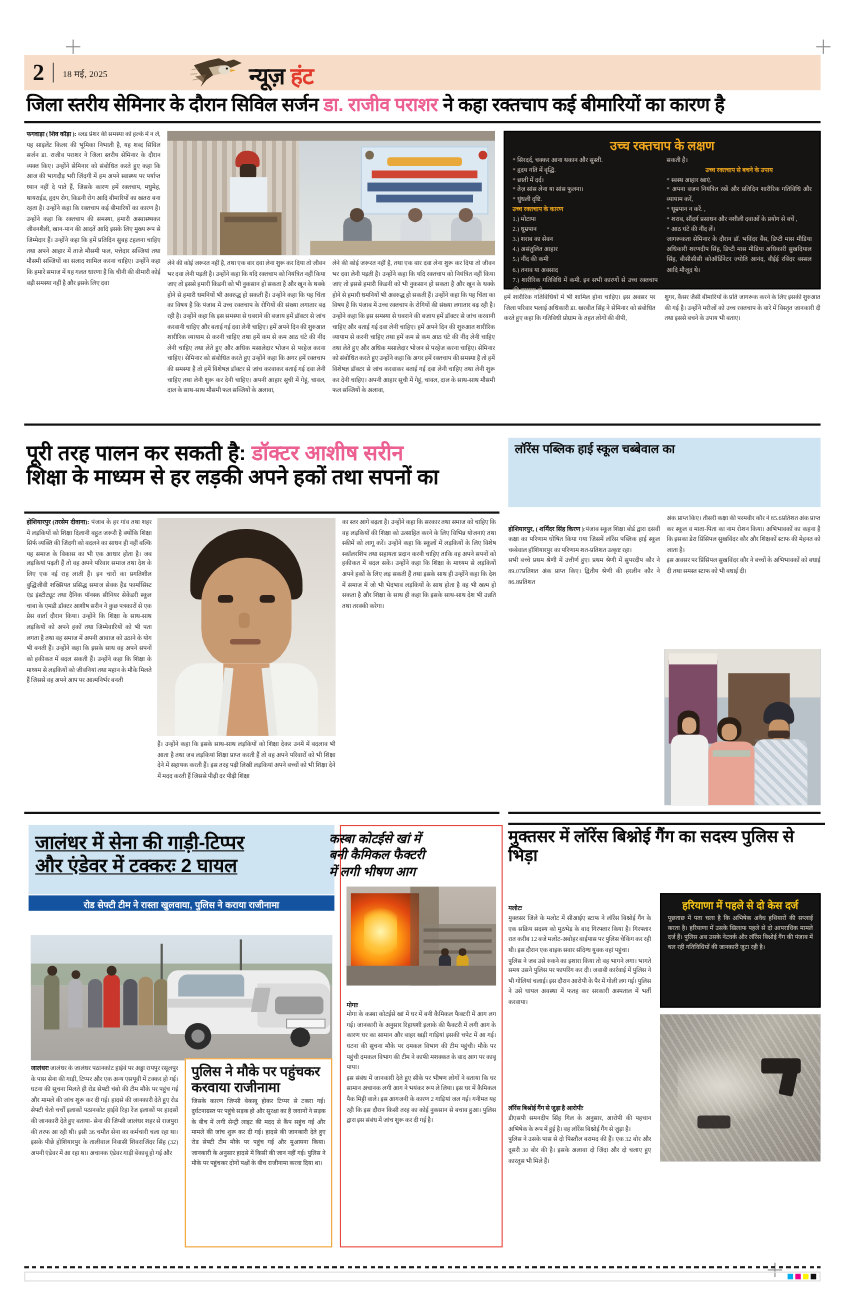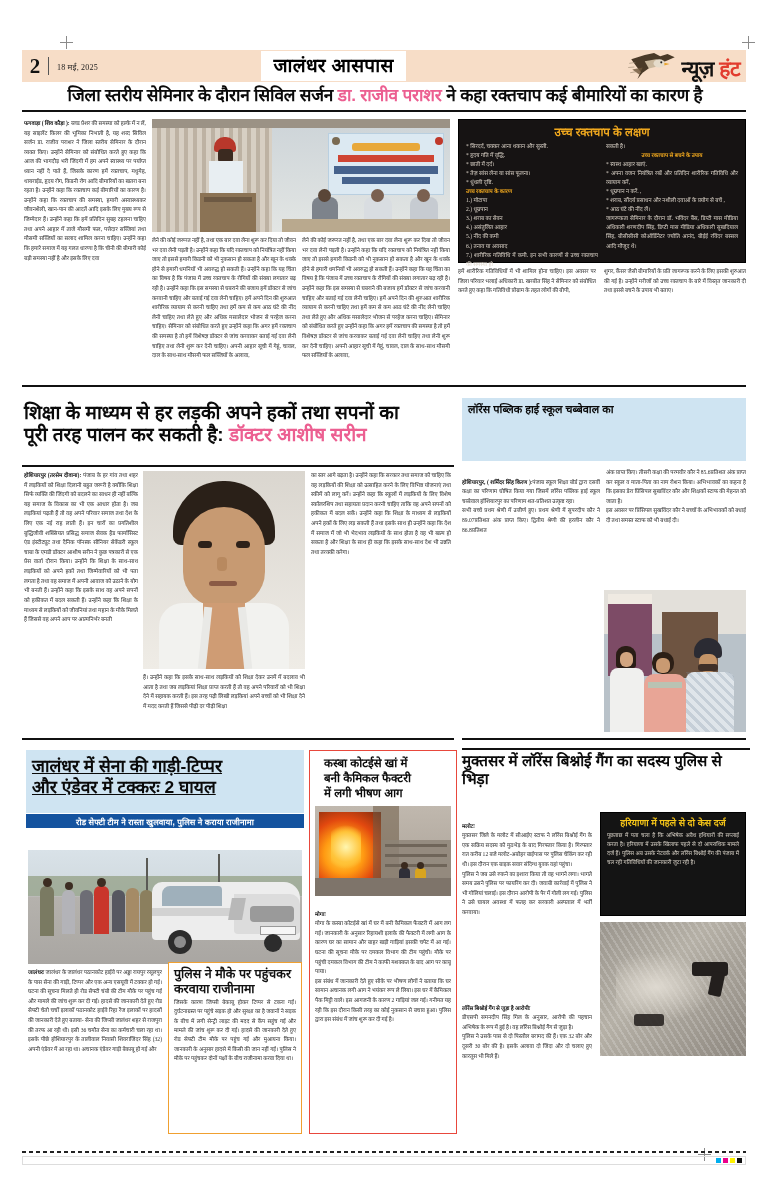--- a/index.html
+++ b/index.html
@@ -71,21 +71,21 @@
     text-align: justify; overflow: hidden;
     hyphens: auto; word-spacing: -0.2px;
   }
   .txtcol b { color: #111; }
   .photo { position: absolute; overflow: hidden; background: #c9ccd0; }
   .photo .sky { position: absolute; inset: 0; }
 
   
   #s1-headline {
     position: absolute; left: 24px; top: 86px; width: 722px;
-    font-size: 17.2px; text-align: center; letter-spacing: -.2px;
+    font-size: 17.2px; letter-spacing: -.2px;
   }
   #s1-rule-top { left: 22px; top: 110px; width: 724px; height: 2px; }
   #s1-rule-bot { left: 22px; top: 385px; width: 724px; height: 1.5px; }
 
   .blackbox {
     position: absolute; background: #161313; color: #efe7dc;
     border: 1px solid #000;
   }
   .bb-title {
     text-align: center; color: #f0a81e; font-weight: bold;
@@ -130,22 +130,22 @@
     position: absolute; border: 1.5px solid #f0a030; background: #fff;
   }
   .sidebox-title {
     color: #111; font-weight: bold; font-size: 12.5px; line-height: 1.16;
     padding: 4px 5px 2px;
   }
 
   
   .redbox { position: absolute; border: 1.5px solid #e8483c; background: #fff; }
   #s5-headline {
-    position: absolute; left: 324px; top: 756px; width: 140px;
-    font-size: 11.6px; line-height: 1.28;
+    position: absolute; left: 299px; top: 756px; width: 140px;
+    font-size: 11.6px; line-height: 1.28; font-style: italic;
   }
 
   
   #s6-headline {
     position: absolute; left: 462px; top: 752px; width: 288px;
     font-size: 15.2px; text-align: left; line-height: 1.16;
   }
   #s6-rule { left: 462px; top: 748px; width: 288px; height: 1.5px; }
   .darkbox {
     position: absolute; background: #141414; border: 1px solid #000;
@@ -173,23 +173,20 @@
 <div class="page">
 
   <div class="reg-cross" style="left:60px;top:36px;"></div>
   <div class="reg-cross" style="left:742px;top:36px;"></div>
   <div class="reg-cross" style="left:698px;bottom:26px;"></div>
 
   <div class="masthead">
     <div class="mh-pageno">2</div>
     <div class="mh-divider"></div>
     <div class="mh-date">18 मई, 2025</div>
-    <div class="mh-center">
-      <div class="mh-center-title">जालंधर आसपास</div>
-    </div>
     <div class="mh-logo">
       <svg class="mh-logo-bird" viewBox="0 0 100 58">
         <path d="M8 14 L34 6 L52 2 L64 8 L78 4 L92 10 L74 18 L60 22 L44 30 L30 40 L20 52 L26 38 L18 28 Z" fill="#4a3a28"></path>
         <path d="M34 18 L56 14 L70 20 L58 28 L42 32 Z" fill="#c9b79c"></path>
         <ellipse cx="62" cy="22" rx="11" ry="8" fill="#e6dccb"></ellipse>
         <circle cx="66" cy="20" r="2" fill="#222"></circle>
         <path d="M72 21 L82 23 L72 26 Z" fill="#e8a32b"></path>
         <path d="M10 34 L30 30 L24 44 Z" fill="#6b553a" opacity=".8"></path>
         <g stroke="#8a7a63" stroke-width="1" fill="none">
           <path d="M4 22 L16 20"></path>
@@ -271,22 +268,22 @@
     <span>ब्लड प्रेशर की समस्या को हल्के में न लें, यह साइलेंट किलर की भूमिका निभाती है, यह शब्द सिविल सर्जन डा. राजीव पराशर ने जिला स्तरीय सेमिनार के दौरान व्यक्त किए। उन्होंने सेमिनार को संबोधित करते हुए कहा कि आज की भागदौड़ भरी जिंदगी में हम अपने स्वास्थ्य पर पर्याप्त ध्यान नहीं दे पाते हैं, जिसके कारण हमें रक्तचाप, मधुमेह, थायराईड, हृदय रोग, किडनी रोग आदि बीमारियों का खतरा बना रहता है। उन्होंने कहा कि रक्तचाप कई बीमारियों का कारण है। उन्होंने कहा कि रक्तचाप की समस्या, हमारी अस्वास्थ्यकर जीवनशैली, खान-पान की आदतें आदि इसके लिए मुख्य रूप से जिम्मेदार हैं। उन्होंने कहा कि हमें प्रतिदिन सुबह टहलना चाहिए तथा अपने आहार में ताजे मौसमी फल, पत्तेदार सब्जियां तथा मौसमी सब्जियों का सलाद शामिल करना चाहिए। उन्होंने कहा कि हमारे समाज में यह गलत धारणा है कि चीनी की बीमारी कोई बड़ी समस्या नहीं है और इसके लिए दवा</span>
   </div>
   <div class="txtcol" style="left:152px;top:236px;width:144px;height:146px;">लेने की कोई जरूरत नहीं है, तथा एक बार दवा लेना शुरू कर दिया तो जीवन भर दवा लेनी पड़ती है। उन्होंने कहा कि यदि रक्तचाप को नियंत्रित नहीं किया जाए तो इससे हमारी किडनी को भी नुकसान हो सकता है और खून के थक्के होने से हमारी धमनियों भी अवरुद्ध हो सकती हैं। उन्होंने कहा कि यह चिंता का विषय है कि पंजाब में उच्च रक्तचाप के रोगियों की संख्या लगातार बढ़ रही है। उन्होंने कहा कि इस समस्या से घबराने की बजाय हमें डॉक्टर से जांच करवानी चाहिए और बताई गई दवा लेनी चाहिए। हमें अपने दिन की शुरुआत शारीरिक व्यायाम से करनी चाहिए तथा हमें कम से कम आठ घंटे की नींद लेनी चाहिए तथा लेते हुए और अधिक मसालेदार भोजन से परहेज करना चाहिए। सेमिनार को संबोधित करते हुए उन्होंने कहा कि अगर हमें रक्तचाप की समस्या है तो हमें विशेषज्ञ डॉक्टर से जांच करवाकर बताई गई दवा लेनी चाहिए तथा लेनी शुरू कर देनी चाहिए। अपनी आहार सूची में गेहूं, चावल, दाल के साथ-साथ मौसमी फल सब्जियों के अलावा,</div>
   <div class="txtcol" style="left:302px;top:236px;width:148px;height:146px;">लेने की कोई जरूरत नहीं है, तथा एक बार दवा लेना शुरू कर दिया तो जीवन भर दवा लेनी पड़ती है। उन्होंने कहा कि यदि रक्तचाप को नियंत्रित नहीं किया जाए तो इससे हमारी किडनी को भी नुकसान हो सकता है और खून के थक्के होने से हमारी धमनियों भी अवरुद्ध हो सकती हैं। उन्होंने कहा कि यह चिंता का विषय है कि पंजाब में उच्च रक्तचाप के रोगियों की संख्या लगातार बढ़ रही है। उन्होंने कहा कि इस समस्या से घबराने की बजाय हमें डॉक्टर से जांच करवानी चाहिए और बताई गई दवा लेनी चाहिए। हमें अपने दिन की शुरुआत शारीरिक व्यायाम से करनी चाहिए तथा हमें कम से कम आठ घंटे की नींद लेनी चाहिए तथा लेते हुए और अधिक मसालेदार भोजन से परहेज करना चाहिए। सेमिनार को संबोधित करते हुए उन्होंने कहा कि अगर हमें रक्तचाप की समस्या है तो हमें विशेषज्ञ डॉक्टर से जांच करवाकर बताई गई दवा लेनी चाहिए तथा लेनी शुरू कर देनी चाहिए। अपनी आहार सूची में गेहूं, चावल, दाल के साथ-साथ मौसमी फल सब्जियों के अलावा,</div>
   <div class="txtcol" style="left:458px;top:267px;width:138px;height:115px;">हमें शारीरिक गतिविधियों में भी शामिल होना चाहिए। इस अवसर पर जिला परिवार भलाई अधिकारी डा. खरबीत सिंह ने सेमिनार को संबोधित करते हुए कहा कि गतिविधी प्रोग्राम के तहत लोगों की बीपी,</div>
   <div class="txtcol" style="left:604px;top:267px;width:142px;height:115px;">शुगर, कैंसर जैसी बीमारियों के प्रति जागरूक करने के लिए इसकी शुरुआत की गई है। उन्होंने मरीजों को उच्च रक्तचाप के बारे में विस्तृत जानकारी दी तथा इससे बचने के उपाय भी बताए।</div>
 
   <div class="rule" id="s1-rule-bot"></div>
 
   <div class="hl" id="s2-headline">
+    <div><span>पूरी तरह पालन कर सकती है: </span><span class="pink">डॉक्टर आशीष सरीन</span></div>
     <div>शिक्षा के माध्यम से हर लड़की अपने हकों तथा सपनों का</div>
-    <div><span>पूरी तरह पालन कर सकती है: </span><span class="pink">डॉक्टर आशीष सरीन</span></div>
   </div>
   <div class="rule" id="s2-rule"></div>
 
   <div class="photo" style="left:143px;top:471px;width:162px;height:198px;background:#e6e4e0;">
     <div style="position:absolute;inset:0;background:linear-gradient(#dad6cf,#efece6);"></div>
     <div style="position:absolute;left:30px;top:10px;width:102px;height:64px;background:#2a2018;border-radius:50px 50px 8px 8px;"></div>
     <div style="position:absolute;left:40px;top:36px;width:82px;height:100px;background:#c79a72;border-radius:42px 42px 36px 36px;"></div>
     <div style="position:absolute;left:55px;top:70px;width:14px;height:7px;background:#2d2119;border-radius:6px;"></div>
     <div style="position:absolute;left:93px;top:70px;width:14px;height:7px;background:#2d2119;border-radius:6px;"></div>
     <div style="position:absolute;left:74px;top:86px;width:10px;height:14px;background:#b8895f;border-radius:4px;"></div>

